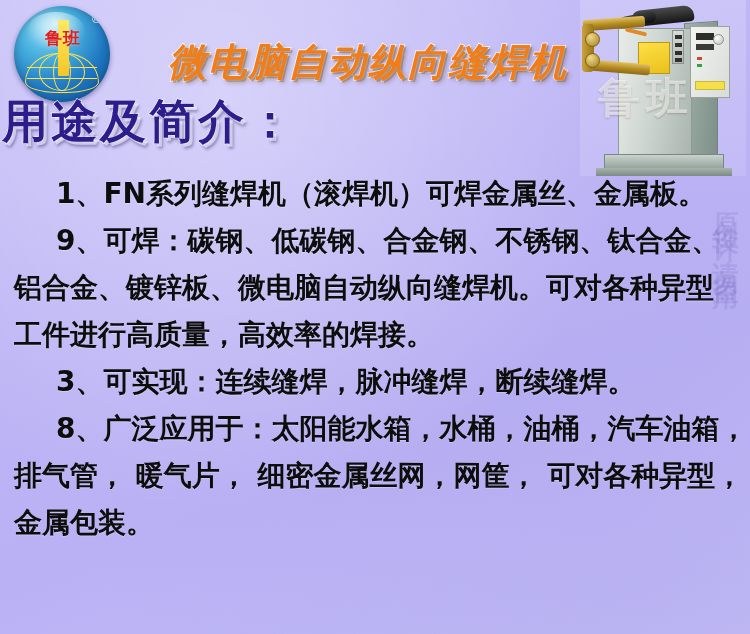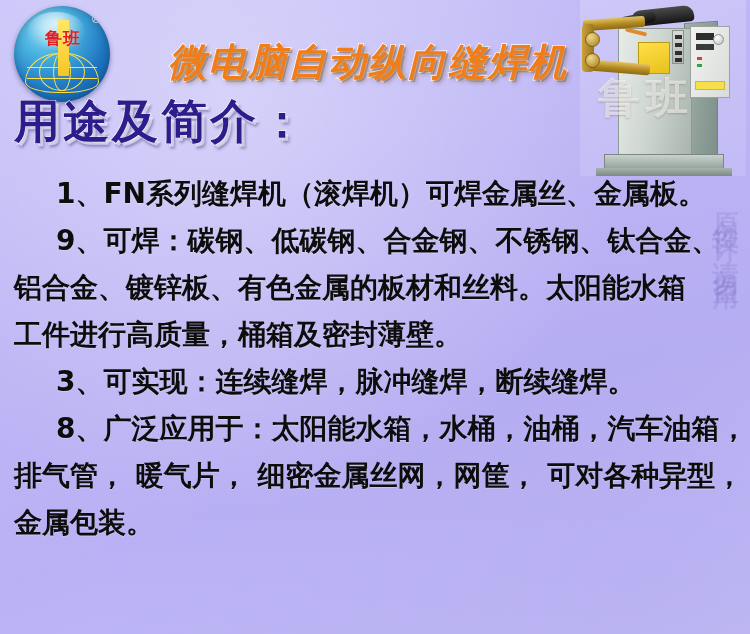--- a/index.html
+++ b/index.html
@@ -308,21 +308,21 @@
     paint-order: stroke fill;
     text-shadow:
       2px 2px 0 rgba(120,80,30,0.35),
       3px 3px 4px rgba(90,60,20,0.35);
     font-family: "DejaVu Sans", "Liberation Sans", sans-serif;
     font-style: italic;
   }
 
   .title-sub {
     position: absolute;
-    left: 14px;
+    left: 2px;
     top: 91px;
     font-size: 46px;
     font-weight: 700;
     letter-spacing: 3px;
     color: #2b1d8c;
     white-space: nowrap;
     -webkit-text-stroke: 1px #ffffff;
     paint-order: stroke fill;
     text-shadow:
       3px 3px 0 rgba(255,255,255,0.55),
@@ -417,22 +417,22 @@
     <div class="m-base-foot"></div>
     <div class="m-wm">鲁班</div>
   </div>
 
   <div class="title-main">微电脑自动纵向缝焊机</div>
   <div class="title-sub">用途及简介：</div>
 
   <div class="body-block">
     <div class="tline indent">1、FN系列缝焊机（滚焊机）可焊金属丝、金属板。</div>
     <div class="tline indent">9、可焊：碳钢、低碳钢、合金钢、不锈钢、钛合金、</div>
-    <div class="tline flush">铝合金、镀锌板、有色金属的板材和丝料。太阳能水箱</div>
-    <div class="tline flush">工件进行高质量，桶箱及密封薄壁。</div>
+    <div class="tline flush">铝合金、镀锌板、微电脑自动纵向缝焊机。可对各种异型</div>
+    <div class="tline flush">工件进行高质量，高效率的焊接。</div>
     <div class="tline indent">3、可实现：连续缝焊，脉冲缝焊，断续缝焊。</div>
     <div class="tline indent">8、广泛应用于：太阳能水箱，水桶，油桶，汽车油箱，</div>
     <div class="tline flush">排气管， 暖气片， 细密金属丝网，网筐， 可对各种异型，</div>
     <div class="tline flush">金属包装。</div>
   </div>
 
   <div class="side-wm">原创设计 请勿盗用</div>
 
 </div>
 

